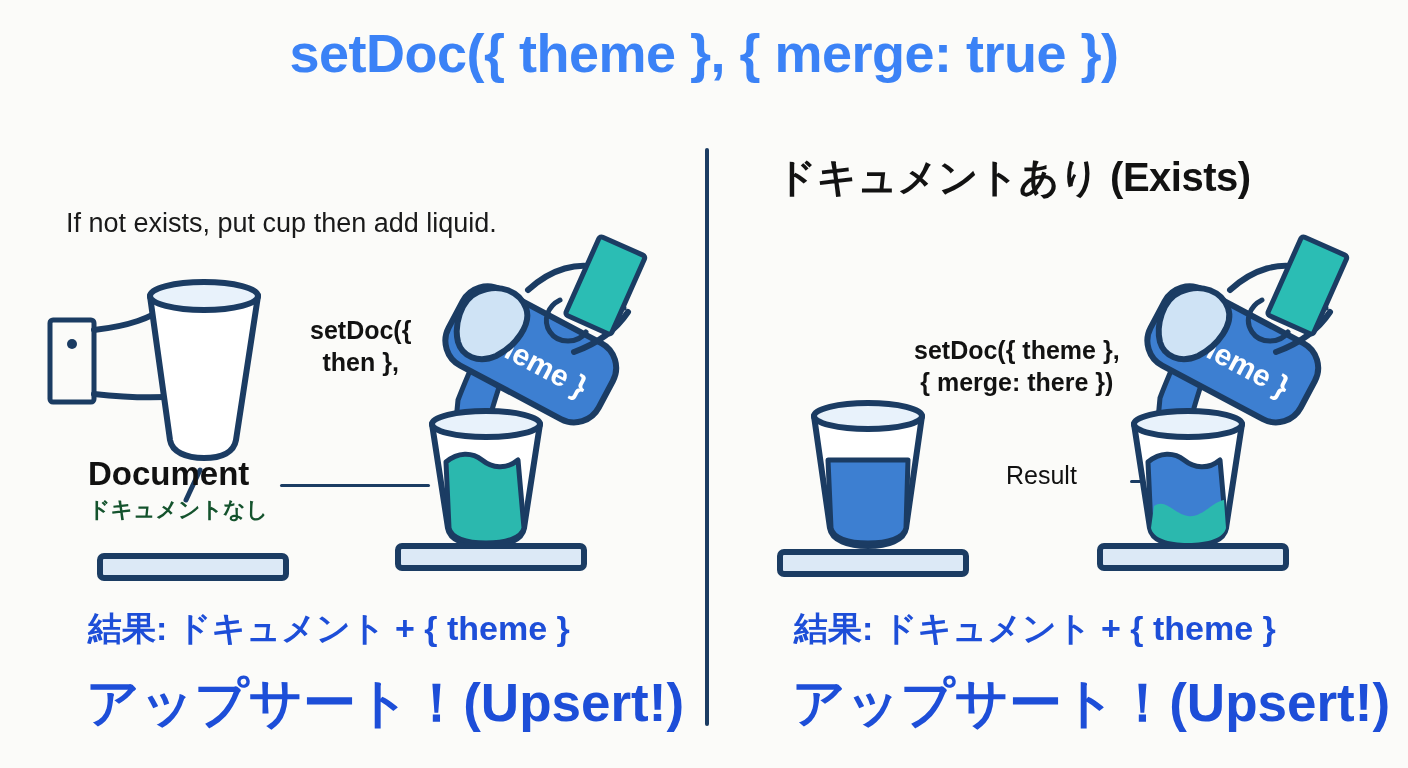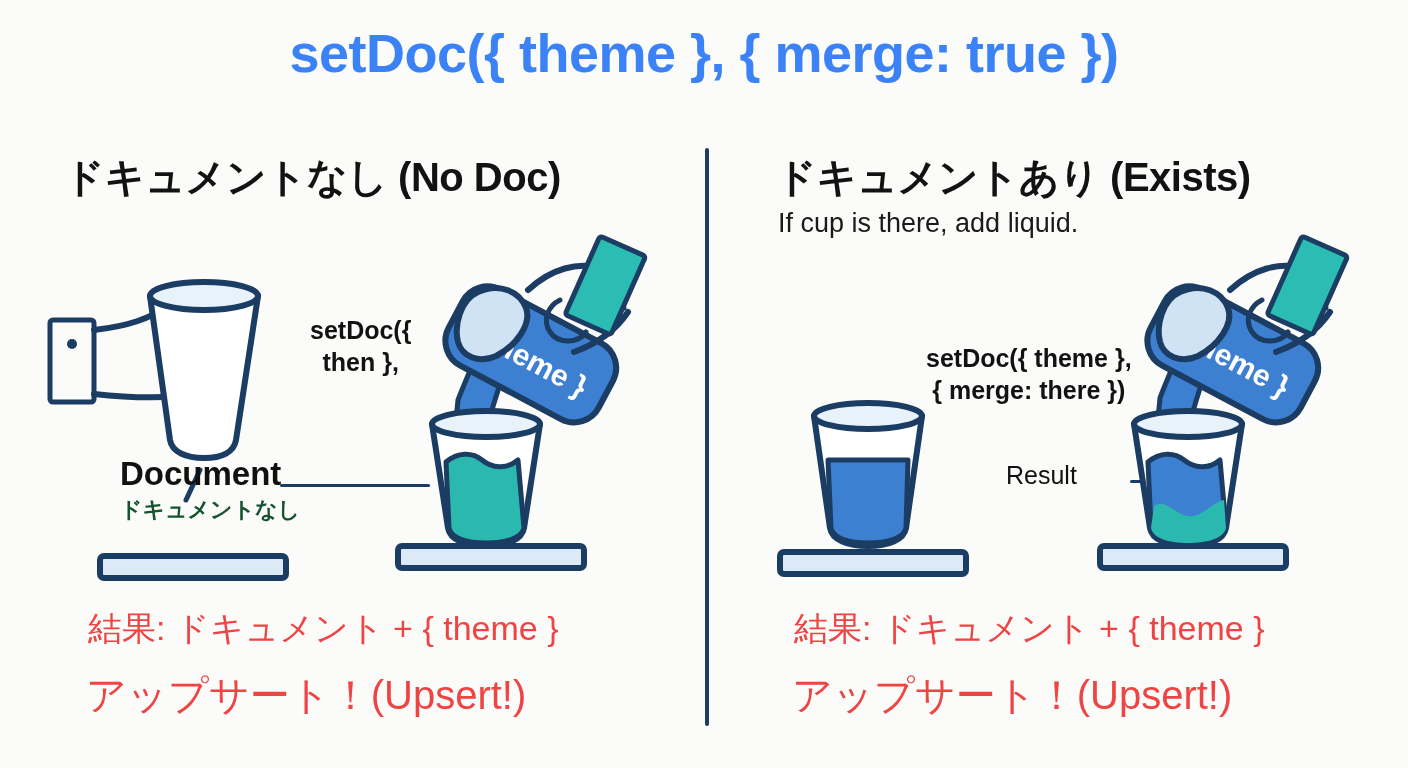--- a/index.html
+++ b/index.html
@@ -52,26 +52,25 @@
   .right .panel-sub{left:68px;top:208px;}
 
   .code-label{
     position:absolute;
     font-size:25px;font-weight:700;color:#121212;
     line-height:1.28;
     white-space:nowrap;
     text-align:center;
   }
   .left .code-label{left:310px;top:314px;}
-  .right .code-label{left:216px;top:334px;margin-top:8px;}
+  .right .code-label{left:204px;top:334px;}
 
   .annot{
     position:absolute;
     white-space:nowrap;
-    margin-left:32px;
   }
   .annot .big{
     font-size:33px;font-weight:700;color:#111;
     display:block;line-height:1.0;
   }
   .annot .small{
     font-size:22px;font-weight:700;color:#14532d;
     display:block;line-height:1.0;margin-top:9px;
   }
   .left .annot{left:88px;top:457px;}
@@ -86,24 +85,24 @@
   .leader-h{
     position:absolute;
     background:#1b3c63;height:3px;border-radius:2px;
   }
   .left .leader-h{left:280px;top:484px;width:150px;}
   .right .leader-h{left:420px;top:480px;width:26px;}
 
   .bottom-line{
     position:absolute;
     white-space:nowrap;
-    font-weight:400;color:#ef4444;
+    font-weight:700;color:#1d4ed8;
   }
   .bottom-1{font-size:34px;}
-  .bottom-2{font-size:40px;}
+  .bottom-2{font-size:53px;}
   .left .bottom-1{left:88px;top:606px;}
   .left .bottom-2{left:86px;top:668px;}
   .right .bottom-1{left:84px;top:606px;}
   .right .bottom-2{left:82px;top:668px;}
 
   svg.art{position:absolute;left:0;top:0;overflow:visible;}
   .ink{fill:none;stroke:#1b3c63;stroke-width:6;stroke-linecap:round;stroke-linejoin:round;}
   .ink-thin{fill:none;stroke:#1b3c63;stroke-width:5;stroke-linecap:round;stroke-linejoin:round;}
   .white-fill{fill:#ffffff;}
   .pitcher-text{
@@ -115,21 +114,21 @@
 <body>
 
 <div id="stage">
 
   <div class="title">setDoc({ theme }, { merge: true })</div>
 
   <div class="divider"></div>
 
   <div class="panel left">
 
-    <div class="panel-title">ドキュメントなし (No Doc)</div>
+    <div class="panel-sub">If not exists, put cup then add liquid.</div>
 
     <svg class="art" width="706" height="768" viewBox="0 0 706 768">
 
       <rect x="50" y="320" width="44" height="82" rx="3" fill="#2bbdb4" class="ink-thin" stroke="#1b3c63" stroke-width="5"></rect>
       <circle cx="72" cy="344" r="5" fill="#1b3c63"></circle>
 
       <path class="ink" d="M94 330 C 130 326 150 318 168 306 C 186 294 200 288 216 292 C 228 295 232 306 226 316"></path>
       <path class="ink" d="M94 394 C 130 398 160 398 182 396"></path>
 
       <path class="ink-thin" d="M176 320 C 190 316 206 318 212 328 C 218 338 210 348 196 348 L 176 348"></path>
@@ -185,21 +184,20 @@
       <rect x="398" y="546" width="186" height="22" rx="4" fill="#dce9f6" stroke="#1b3c63" stroke-width="6"></rect>
     </svg>
 
     <div class="bottom-line bottom-1">結果: ドキュメント + { theme }</div>
     <div class="bottom-line bottom-2">アップサート！(Upsert!)</div>
   </div>
 
   <div class="panel right">
 
     <div class="panel-title">ドキュメントあり (Exists)</div>
-    <div class="panel-sub">If cup is there, add liquid.</div>
 
     <div class="code-label">
       <span>setDoc({ theme },</span><br>
       <span>{ merge: there })</span>
     </div>
 
     <div class="result-annot">Result</div>
     <div class="leader-h"></div>
 
     <svg class="art" width="698" height="768" viewBox="0 0 698 768">

